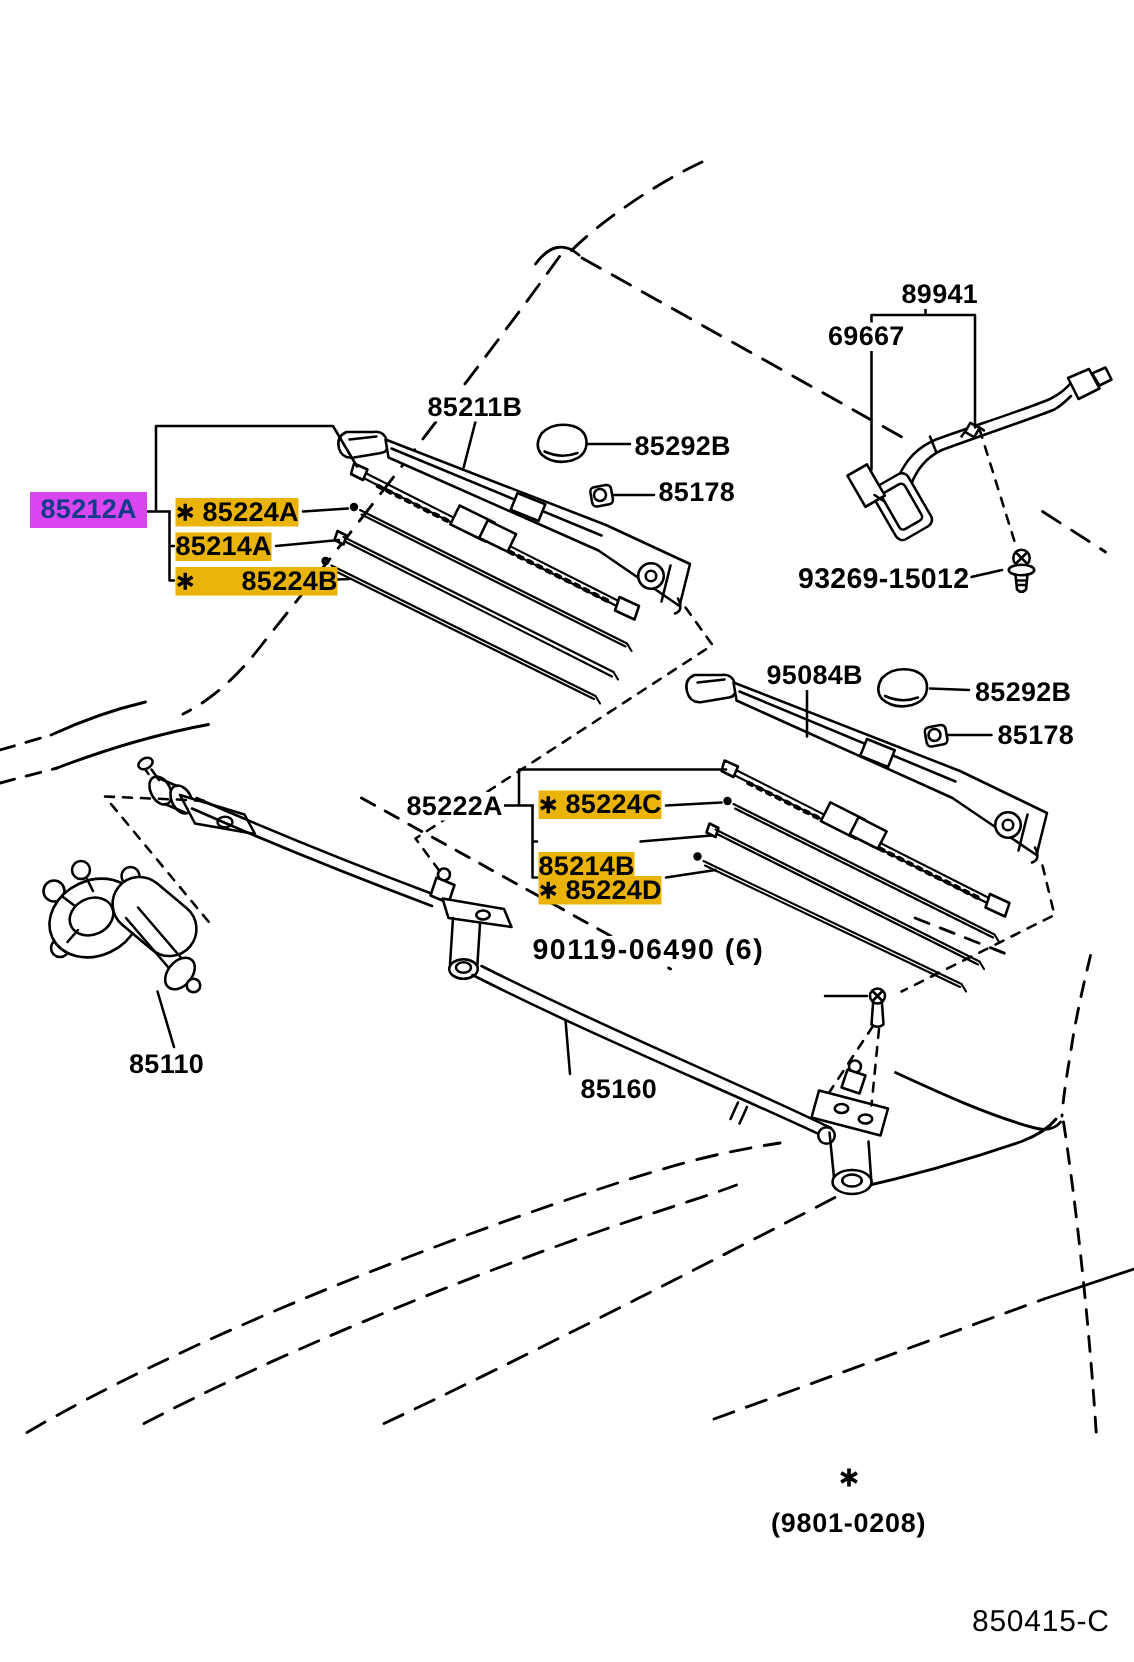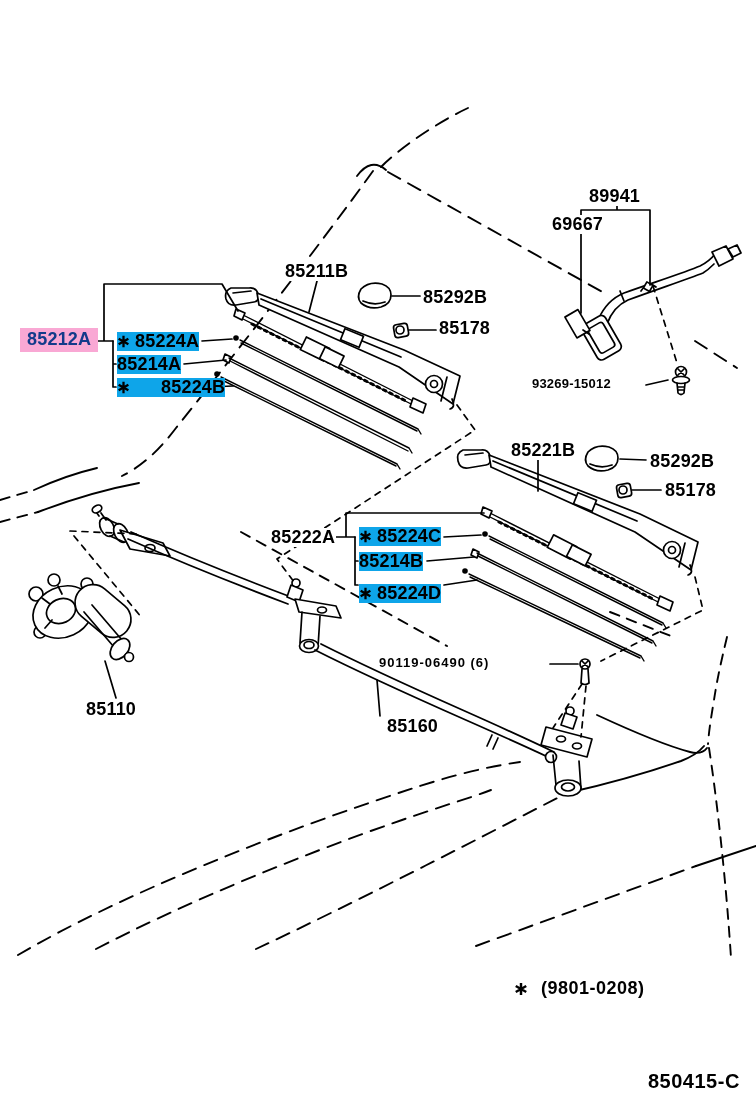--- a/index.html
+++ b/index.html
@@ -1,29 +1,29 @@
 <!DOCTYPE html>
 <html><head>
 <meta charset="utf-8">
 <style>
   html,body{margin:0;padding:0;background:#fff;}
   #page{position:relative;width:756px;height:1108px;background:#fff;overflow:hidden;
         font-family:"Liberation Sans","DejaVu Sans",sans-serif;}
   #art{position:absolute;left:0;top:0;width:756px;height:1108px;}
   .lbl{position:absolute;font-weight:700;font-size:18px;letter-spacing:0.2px;color:#000;
        white-space:nowrap;background:#fff;line-height:1.05;padding:0 1px;}
-  .lbl.small{font-size:13px;}
+  .lbl.small{font-size:19px;}
   .lbl.hl{padding:2px 7px 3px 7px;}
-  .row{position:absolute;display:flex;align-items:center;gap:5px;background:#0ea5e9;}
+  .row{position:absolute;display:flex;align-items:center;gap:5px;background:#eab308;}
   .row .txt{font-weight:700;font-size:18px;letter-spacing:0.2px;color:#000;white-space:nowrap;line-height:1.05;}
   .star{display:inline-flex;width:13px;height:13px;}
   .star svg{width:13px;height:13px;}
   .foot{position:absolute;display:flex;align-items:center;gap:13px;}
   .foot .txt{font-weight:700;font-size:18px;letter-spacing:0.5px;color:#000;}
-  .doc{position:absolute;font-weight:700;font-size:20px;letter-spacing:0.5px;color:#000;}
+  .doc{position:absolute;font-weight:400;font-size:20px;letter-spacing:0.5px;color:#000;}
   svg.line *{stroke:#000;fill:none;stroke-linecap:round;stroke-linejoin:round;}
   .w14{stroke-width:1.4;} .w17{stroke-width:1.7;} .w19{stroke-width:1.9;}
   .fw{fill:#fff !important;} .fb{fill:#000 !important;stroke:none !important;}
   .dashL{stroke-dasharray:14 9;} .dashM{stroke-dasharray:10 8;} .dashS{stroke-dasharray:6 6;}
   .hatch{stroke-width:3;stroke-dasharray:2.5 4.5;}
 </style>
 </head>
 <body>
 
 <div id="page">
@@ -225,29 +225,29 @@
     <path d="M 538 459 L 538 491"></path>
 
     <path d="M 333 537 L 355 537 M 346 537 L 346 513 M 346 513 L 484 513"></path>
     <path d="M 355 537 L 355 585 M 355 561 L 358 561 M 355 585 L 358 585"></path>
     <path d="M 444 537 L 481 535 M 427 561 L 474 557 M 444 585 L 477 580"></path>
 
     <path d="M 116 698 L 105 661 M 380 716 L 377 680 M 550 664 L 578 664"></path>
   </g>
 </svg>
 
-<div class="lbl" style="left:588px;top:187px;">89941</div>
+<div class="lbl" style="left:600px;top:187px;">89941</div>
 <div class="lbl" style="left:551px;top:215px;">69667</div>
 <div class="lbl small" style="left:531px;top:377px;">93269-15012</div>
 
 <div class="lbl" style="left:284px;top:262px;">85211B</div>
 <div class="lbl" style="left:422px;top:288px;">85292B</div>
 <div class="lbl" style="left:438px;top:319px;">85178</div>
 
-<div class="lbl hl" style="left:20px;top:328px;background:#f9a8d4;color:#123A8A;">85212A</div>
+<div class="lbl hl" style="left:20px;top:328px;background:#d946ef;color:#123A8A;">85212A</div>
 
 <div class="row" style="left:117px;top:332px;">
   <span class="star">
         <svg viewBox="0 0 12 12">
           <path d="M6 0.8 V11.2 M1.5 3.4 L10.5 8.6 M10.5 3.4 L1.5 8.6" stroke="#000" stroke-width="2.1" fill="none"></path>
         </svg>
       </span>
   <span class="txt">85224A</span>
 </div>
 <div class="row" style="left:117px;top:355px;">
@@ -255,51 +255,51 @@
 </div>
 <div class="row" style="left:117px;top:378px;gap:31px;">
   <span class="star">
         <svg viewBox="0 0 12 12">
           <path d="M6 0.8 V11.2 M1.5 3.4 L10.5 8.6 M10.5 3.4 L1.5 8.6" stroke="#000" stroke-width="2.1" fill="none"></path>
         </svg>
       </span>
   <span class="txt">85224B</span>
 </div>
 
-<div class="lbl" style="left:510px;top:441px;">85221B</div>
+<div class="lbl" style="left:510px;top:441px;">95084B</div>
 <div class="lbl" style="left:649px;top:452px;">85292B</div>
 <div class="lbl" style="left:664px;top:481px;">85178</div>
 
 <div class="lbl" style="left:270px;top:528px;">85222A</div>
 
 <div class="row" style="left:359px;top:527px;">
   <span class="star">
         <svg viewBox="0 0 12 12">
           <path d="M6 0.8 V11.2 M1.5 3.4 L10.5 8.6 M10.5 3.4 L1.5 8.6" stroke="#000" stroke-width="2.1" fill="none"></path>
         </svg>
       </span>
   <span class="txt">85224C</span>
 </div>
-<div class="row" style="left:359px;top:552px;text-align:right;">
+<div class="row" style="left:359px;top:568px;text-align:right;">
   <span class="txt">85214B</span>
 </div>
 <div class="row" style="left:359px;top:584px;">
   <span class="star">
         <svg viewBox="0 0 12 12">
           <path d="M6 0.8 V11.2 M1.5 3.4 L10.5 8.6 M10.5 3.4 L1.5 8.6" stroke="#000" stroke-width="2.1" fill="none"></path>
         </svg>
       </span>
   <span class="txt">85224D</span>
 </div>
 
 <div class="lbl" style="left:85px;top:700px;">85110</div>
 <div class="lbl" style="left:349px;top:717px;margin-left:37px;">85160</div>
-<div class="lbl small" style="left:354px;top:656px;letter-spacing:1px;margin-left:24px;">90119-06490 (6)</div>
-
-<div class="foot" style="left:514px;top:978px;">
+<div class="lbl small" style="left:354px;top:624px;letter-spacing:1px;">90119-06490 (6)</div>
+
+<div class="foot" style="left:514px;top:978px;flex-direction:column;">
   <span class="star" style="width:14px;height:14px;">
         <svg viewBox="0 0 12 12" style="width:14px;height:14px;">
           <path d="M6 0.8 V11.2 M1.5 3.4 L10.5 8.6 M10.5 3.4 L1.5 8.6" stroke="#000" stroke-width="2.1" fill="none"></path>
         </svg>
       </span>
   <span class="txt">(9801-0208)</span>
 </div>
 
 <div class="doc" style="left:648px;top:1070px;">850415-C</div>
 

